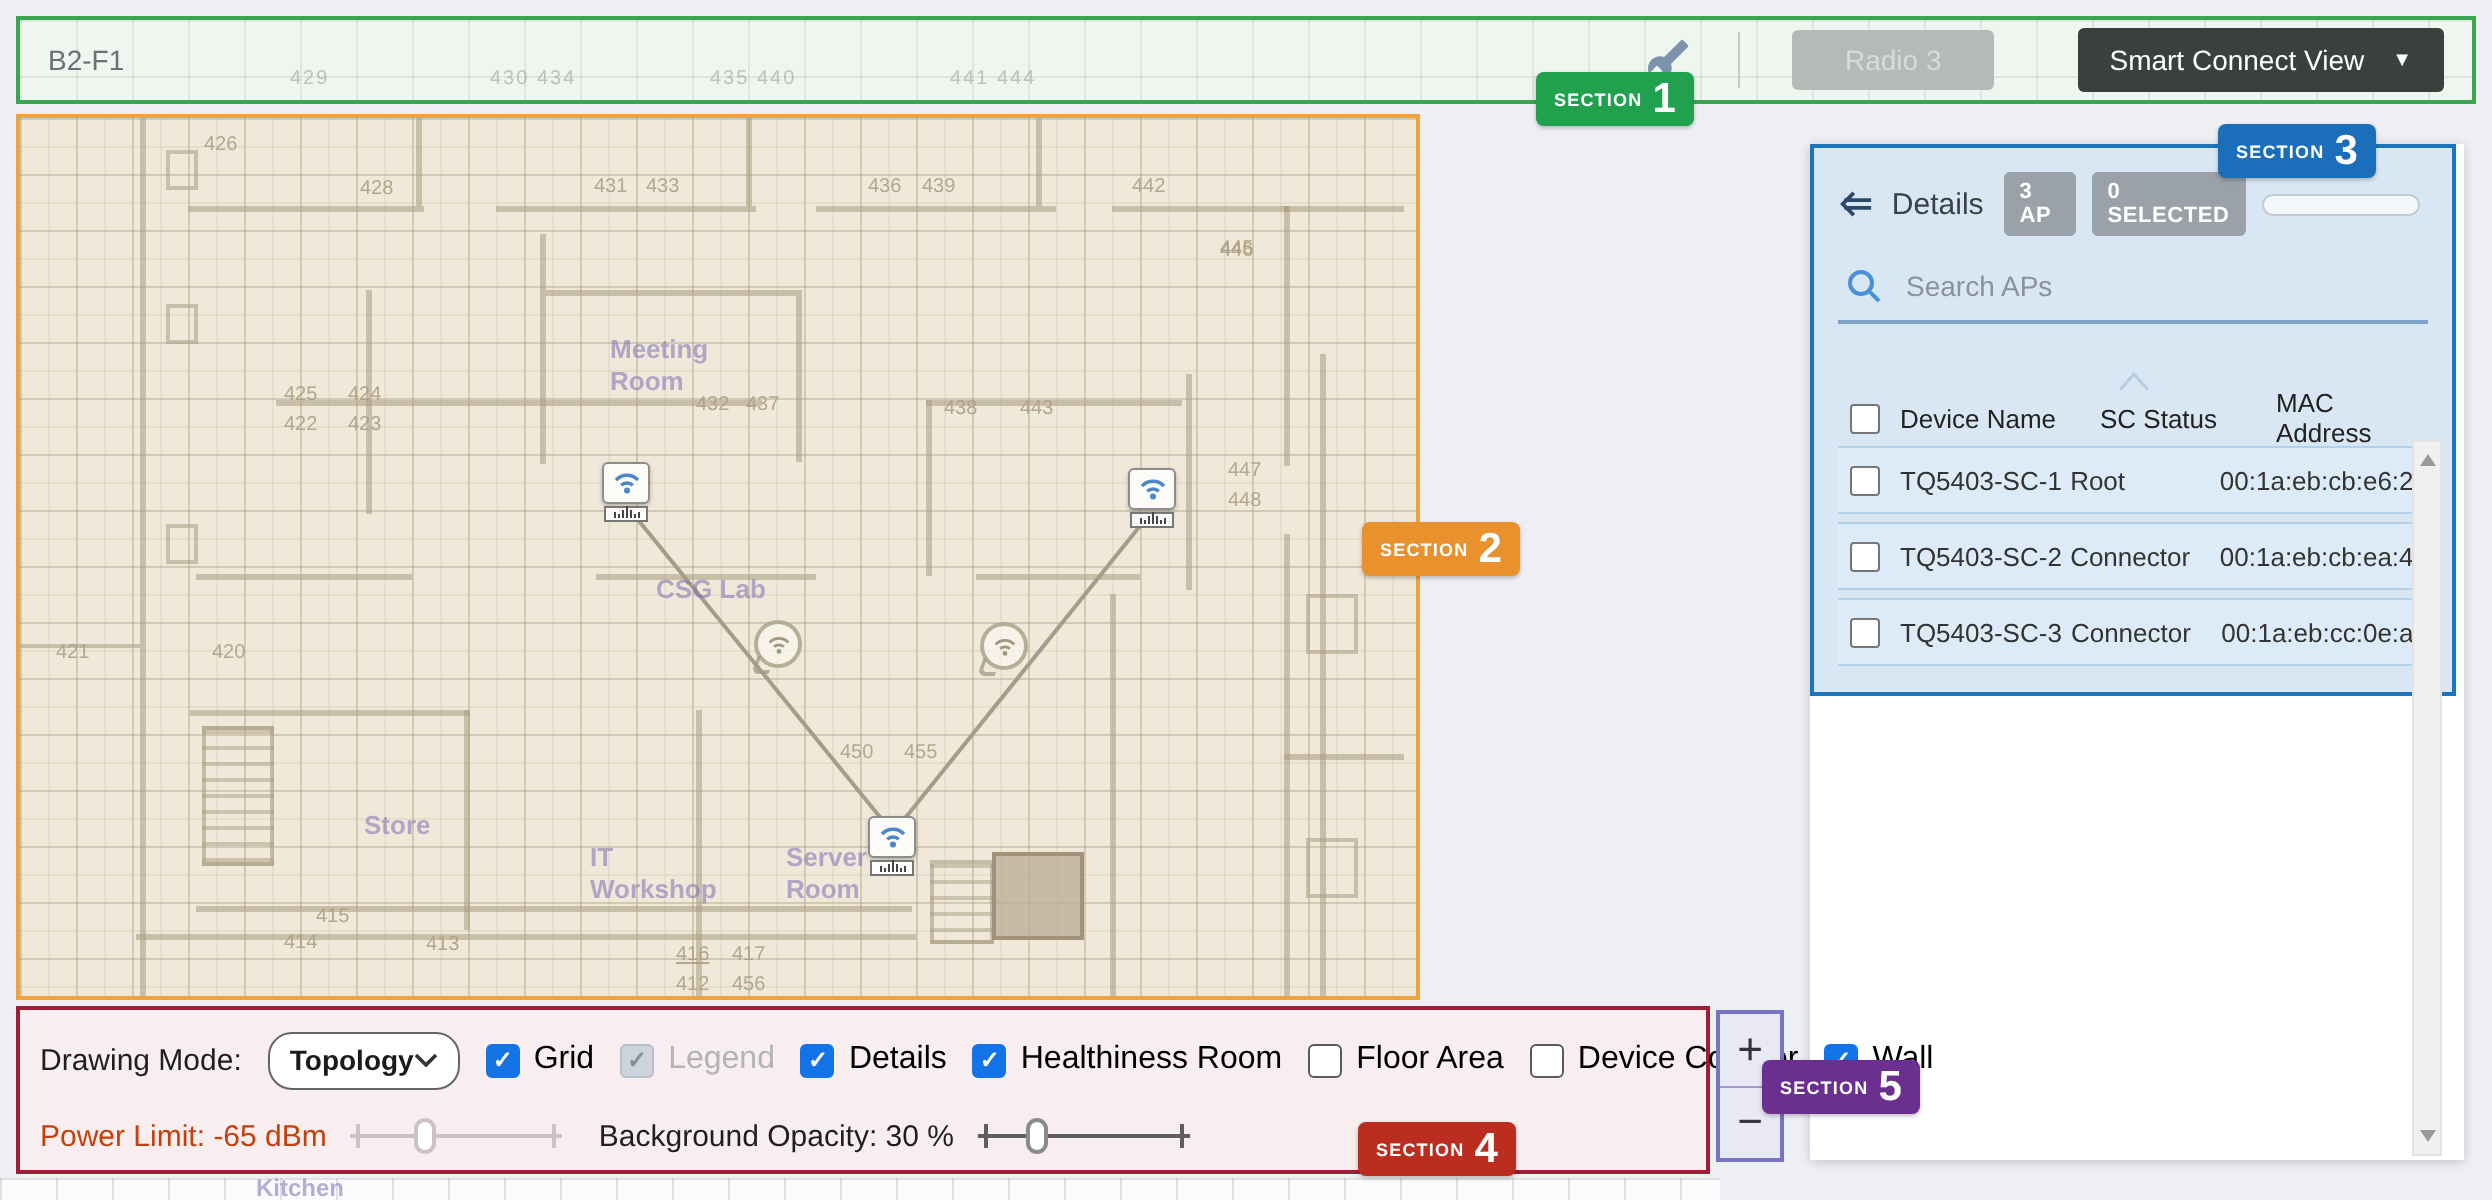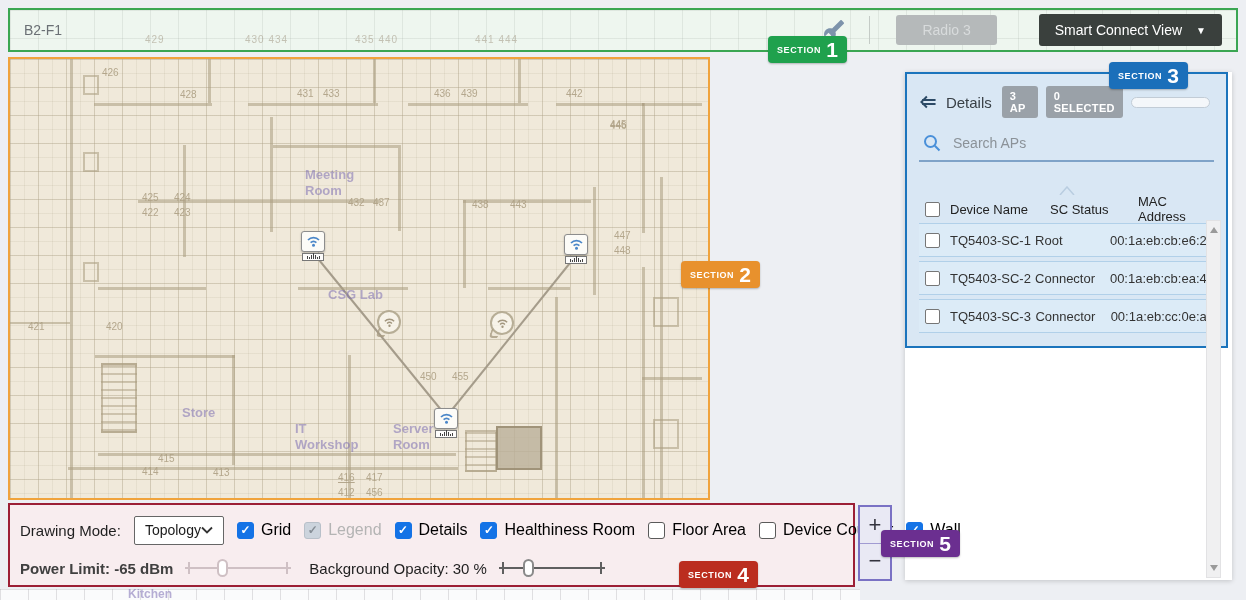--- a/index.html
+++ b/index.html
@@ -89,23 +89,23 @@
           border-right:4px solid transparent;cursor:pointer;}
   .sarrow.up{top:6px;border-bottom:6px solid #9a9a9a;}
   .sarrow.down{bottom:6px;border-top:6px solid #9a9a9a;}
 
   
   .s4{position:absolute;left:8px;top:503px;width:847px;height:84px;border:2px solid #9c1f35;
       background:#f8edef;padding:8px 10px 0 10px;}
   .row1{display:flex;align-items:center;gap:13px;height:34px;}
   .row2{display:flex;align-items:center;gap:12px;height:34px;margin-top:4px;}
   .lbl{font-size:15px;color:#1f1f1f;white-space:nowrap;}
-  .lbl.dis{color:#404040;font-weight:bold;}
-  .select{width:114px;height:29px;border:1px solid #666;border-radius:2px;background:#fff;
-          display:flex;align-items:center;justify-content:center;padding:0 10px;cursor:pointer;}
+  .lbl.dis{color:#c2410c;}
+  .select{width:114px;height:29px;border:1px solid #666;border-radius:12px;background:#fff;
+          display:flex;align-items:center;justify-content:center;padding:0 10px;cursor:pointer;font-weight:bold;}
   .select span{font-size:14px;color:#1a1a1a;}
   .cb-item{display:flex;align-items:center;gap:7px;cursor:pointer;white-space:nowrap;}
   .cb{width:17px;height:17px;border:1px solid #5a5a5a;border-radius:3px;background:#fff;
       display:flex;align-items:center;justify-content:center;flex:none;}
   .cb .mark{display:none;font-size:12px;font-weight:700;color:#fff;line-height:1;}
   .cb.checked{background:#1473e6;border-color:#1473e6;}
   .cb.checked .mark{display:block;}
   .cb.checked.disabled{background:#ccd4dd;border-color:#b8c0c9;}
   .cb.checked.disabled .mark{color:#858d95;}
   .cb-item.disabled .cb-label{color:#b4b4b4;}

